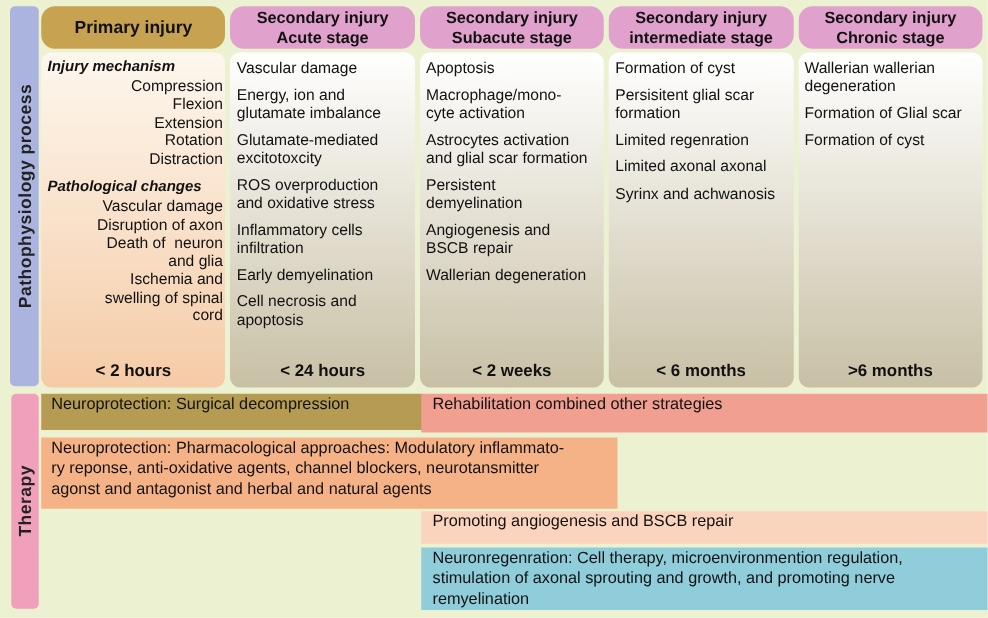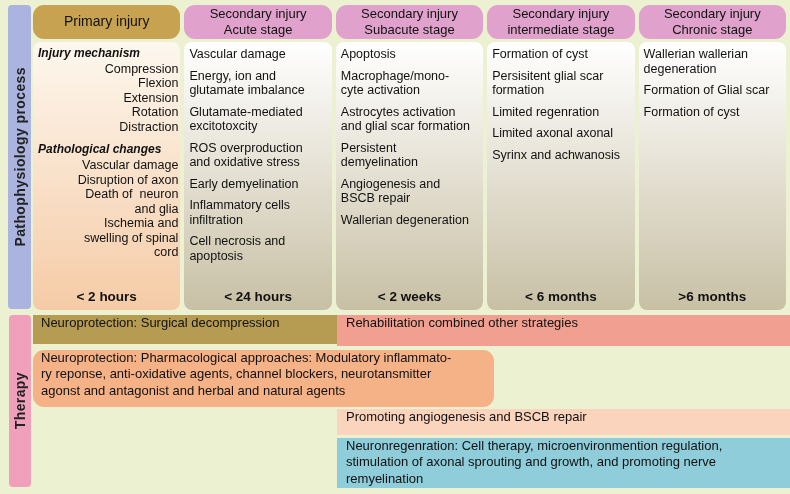--- a/index.html
+++ b/index.html
@@ -18,21 +18,21 @@
   }
   
   .columns {
     position:absolute; left:33px; top:5px; width:753px; height:305px;
     display:grid; grid-template-columns:repeat(5,1fr); column-gap:4px;
   }
   .column { display:flex; flex-direction:column; min-width:0; }
   .col-header {
     height:34px; border-radius:11px; flex:none;
     display:flex; flex-direction:column; justify-content:center; align-items:center;
-    font-size:13px; line-height:1.25; text-align:center;
+    font-size:13px; line-height:1.25; text-align:center;font-weight:bold;
   }
   .col-header.single { font-size:14px; }
   .col-body {
     position:relative; flex:1; margin-top:3px; border-radius:8px;
     padding:5px 2px 22px 5px; font-size:12.5px; line-height:1.16;
   }
   .col-body p { margin:0 0 7px 0; white-space:pre-line; }
   .sec-heading { font-weight:bold; font-style:italic; font-size:12px; margin:0 0 1px 0; }
   .sec-items { margin:0 0 9px 0; padding-left:17px; white-space:pre-wrap;text-align:right; }
   .sec-items div { margin:0; }
@@ -80,23 +80,23 @@
           <div>Acute stage</div>
         </div>
         <div class="col-body" style="background: linear-gradient(rgb(255, 255, 255), rgb(200, 192, 165));">
           <p>Vascular damage</p>
           <p>Energy, ion and
 glutamate imbalance</p>
           <p>Glutamate-mediated
 excitotoxcity</p>
           <p>ROS overproduction
 and oxidative stress</p>
-          <p>Early demyelination</p>
           <p>Inflammatory cells
 infiltration</p>
+          <p>Early demyelination</p>
           <p>Cell necrosis and
 apoptosis</p>
           <div class="col-time">&lt; 24 hours</div>
         </div>
       </div>
       <div class="column">
         <div class="col-header" style="background: rgb(224, 162, 204);">
           <div>Secondary injury</div>
           <div>Subacute stage</div>
         </div>
@@ -148,21 +148,21 @@
     <span class="vtext">Therapy</span>
   </div>
 
   <div id="bars">
       <div class="bar b0" style="background: rgb(182, 156, 82);">
         <span>Neuroprotection: Surgical decompression</span>
       </div>
       <div class="bar b1" style="background: rgb(241, 159, 144);">
         <span>Rehabilitation combined other strategies</span>
       </div>
-      <div class="bar b2" style="background: rgb(246, 178, 135); border-radius: 11px;">
+      <div class="bar b2" style="background: rgb(246, 178, 135);">
         <span>Neuroprotection: Pharmacological approaches: Modulatory inflammato-
 ry reponse, anti-oxidative agents, channel blockers, neurotansmitter
 agonst and antagonist and herbal and natural agents</span>
       </div>
       <div class="bar b3" style="background: rgb(251, 212, 189);">
         <span>Promoting angiogenesis and BSCB repair</span>
       </div>
       <div class="bar b4" style="background: rgb(142, 205, 217);">
         <span>Neuronregenration: Cell therapy, microenvironmention regulation,
 stimulation of axonal sprouting and growth, and promoting nerve

